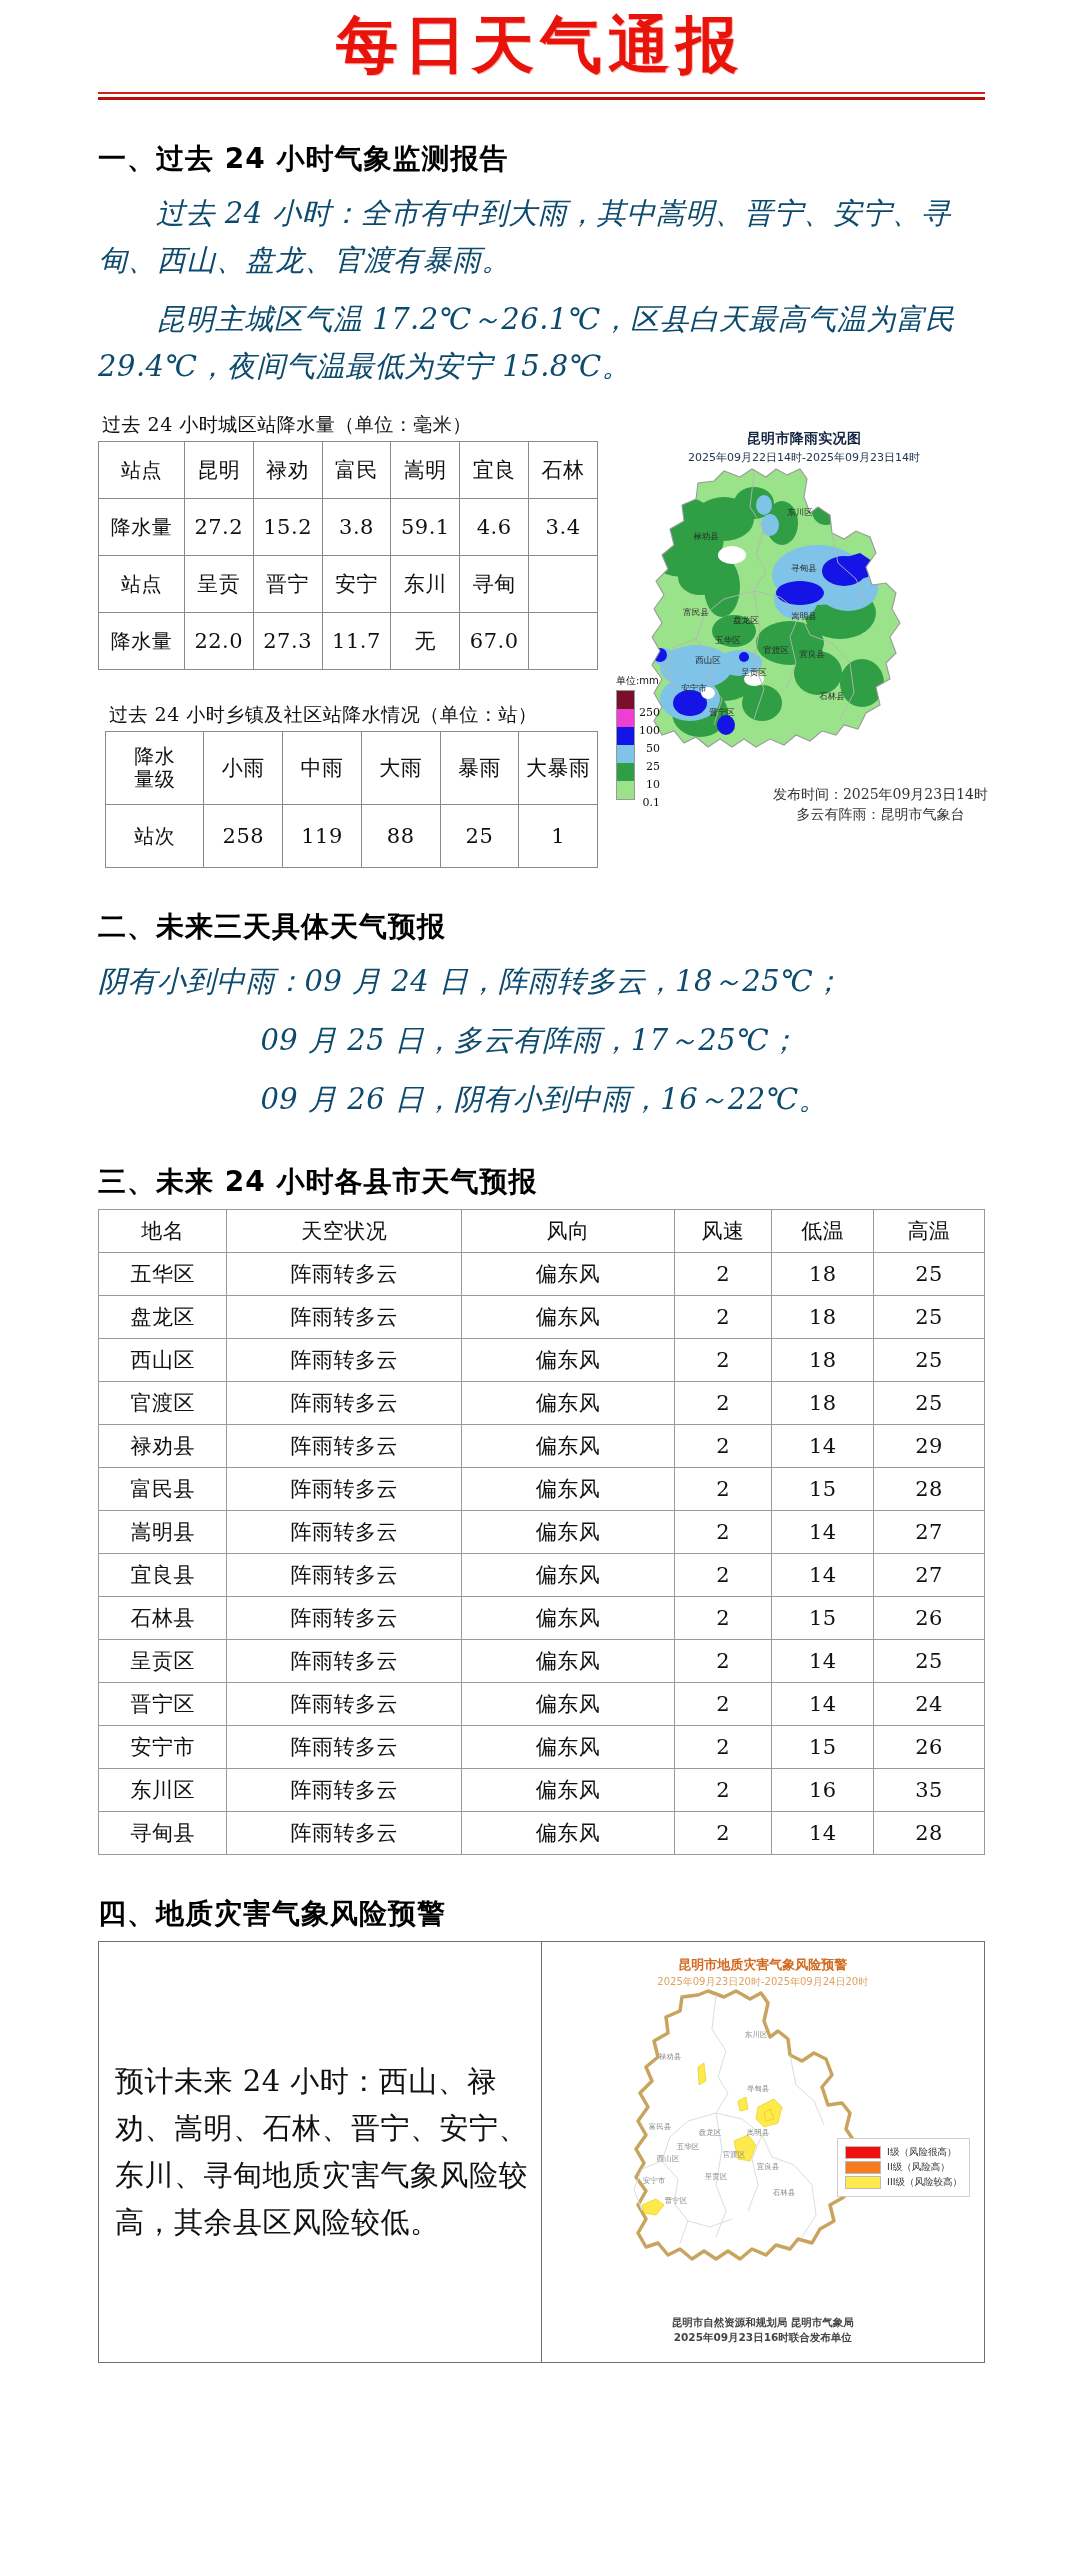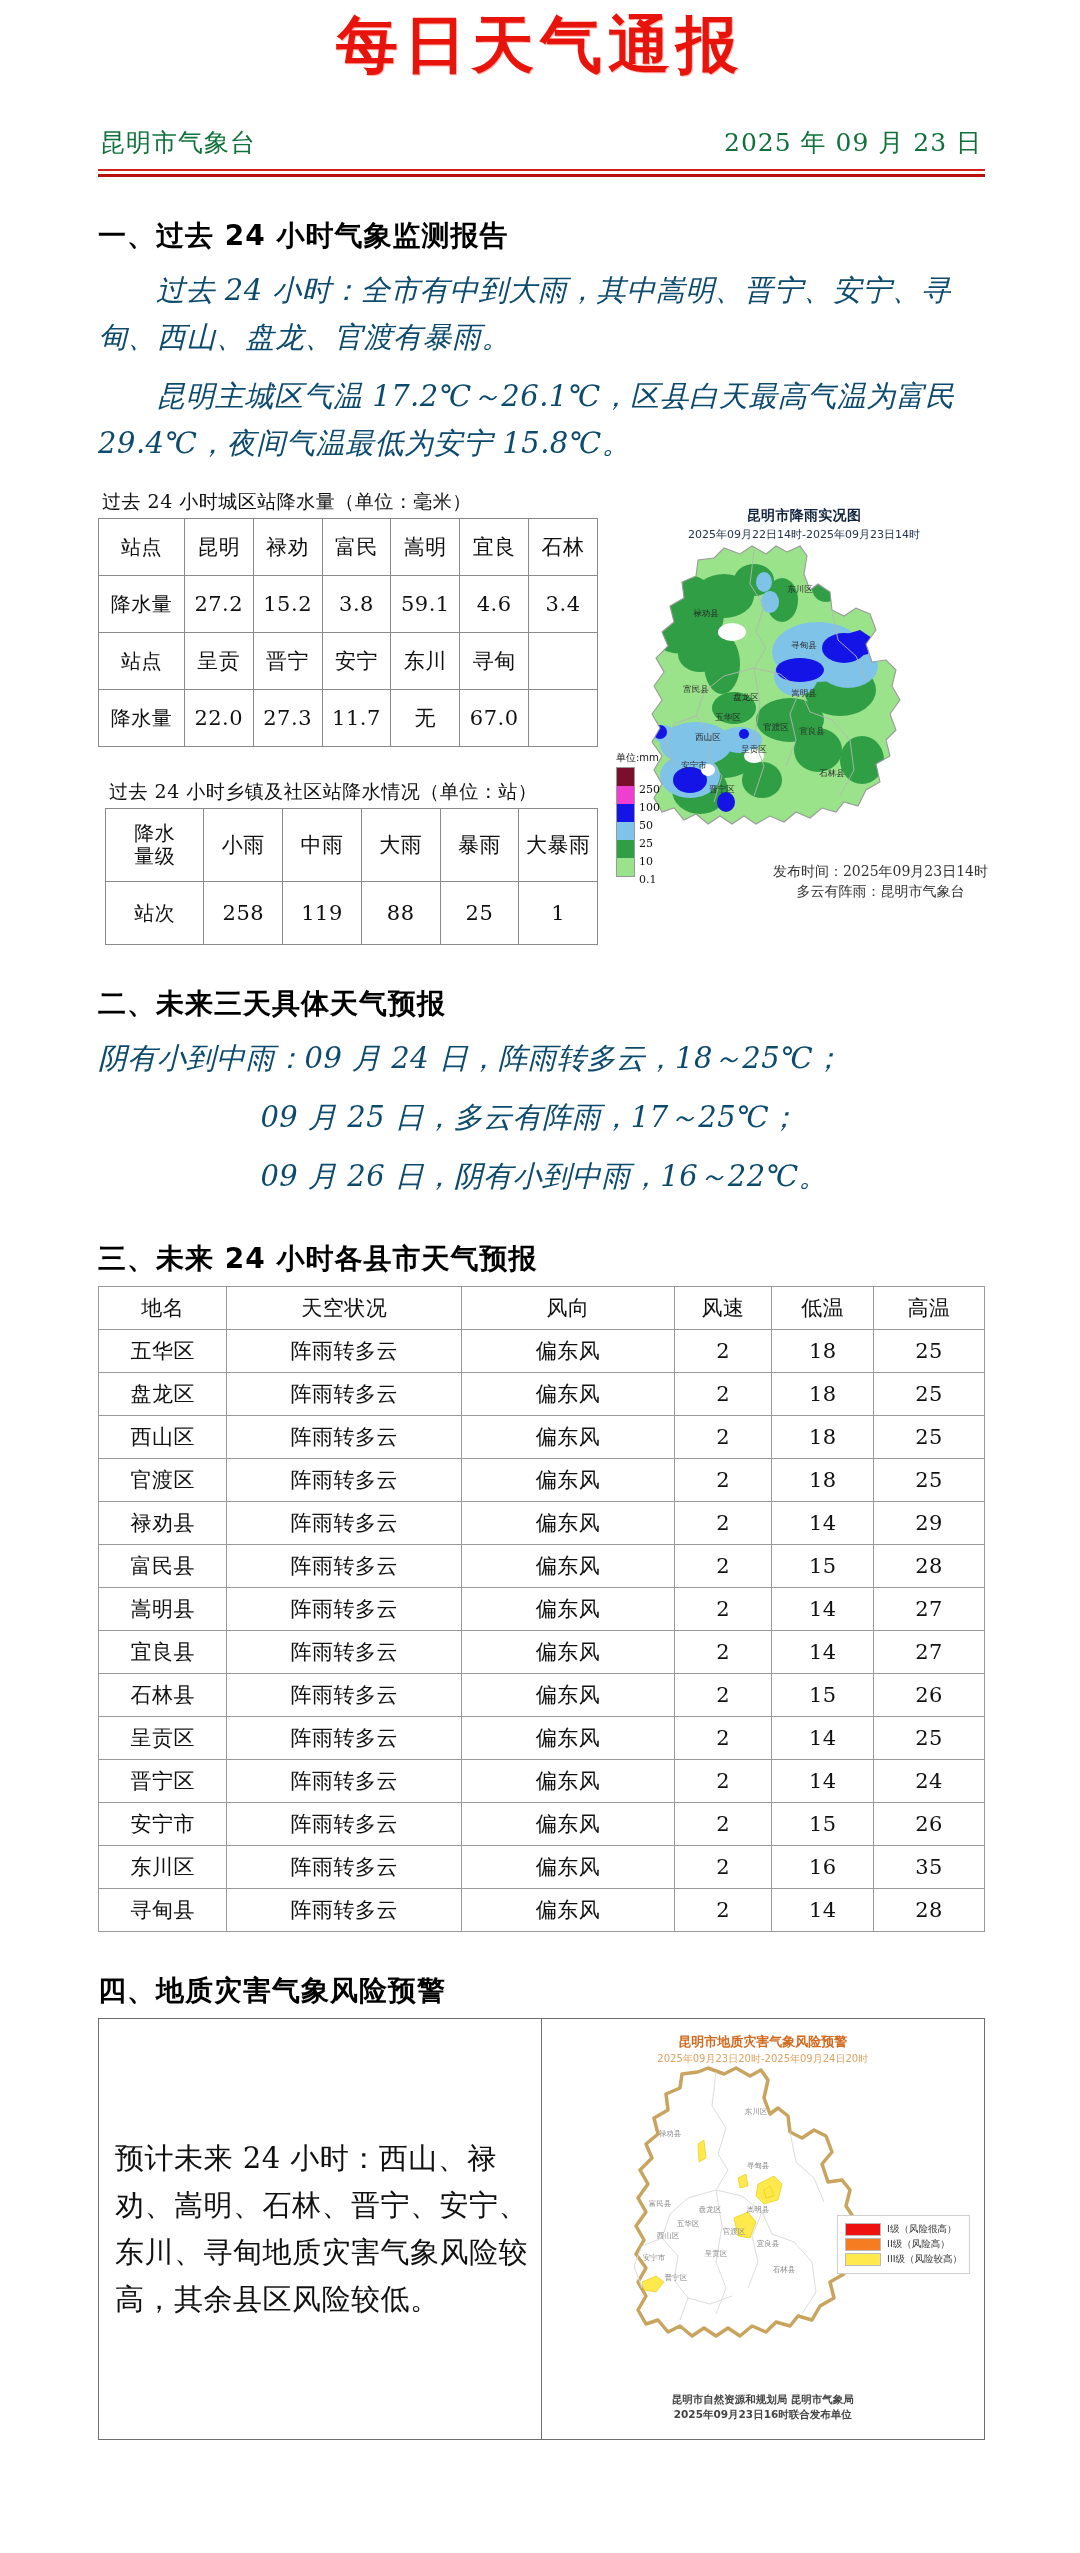--- a/index.html
+++ b/index.html
@@ -168,21 +168,21 @@
   }
   .legend-bar div{height:18px;}
   .legend-labels{
     position:absolute;
     left:23px;
     top:14px;
     font-family:"DejaVu Serif","Liberation Serif",serif;
     font-size:11px;
     color:#111;
   }
-  .legend-labels span{display:block;height:18px;line-height:18px;}
+  .legend-labels span{display:block;height:18px;line-height:18px;text-align:right;}
 
   
   table.forecast{
     border-collapse:collapse;
     width:100%;
     table-layout:fixed;
     margin-top:8px;
   }
   table.forecast td{
     border:1px solid #9a9a9a;
@@ -315,24 +315,20 @@
 </style>
 </head>
 <body>
 
 <div class="page">
 
   <div class="masthead">
     <h1 class="doc-title">每日天气通报</h1>
   </div>
 
-  <div class="meta-row">
-    <div class="meta-issuer">昆明市气象台</div>
-    <div class="meta-date">2025 年 09 月 23 日</div>
-  </div>
 
   <div class="rule-wrap">
     <div class="rule-thin"></div>
     <div class="rule-gap"></div>
     <div class="rule-thick"></div>
   </div>
 
   <div class="content">
 
     <h2 class="sec">一、过去 24 小时气象监测报告</h2>

